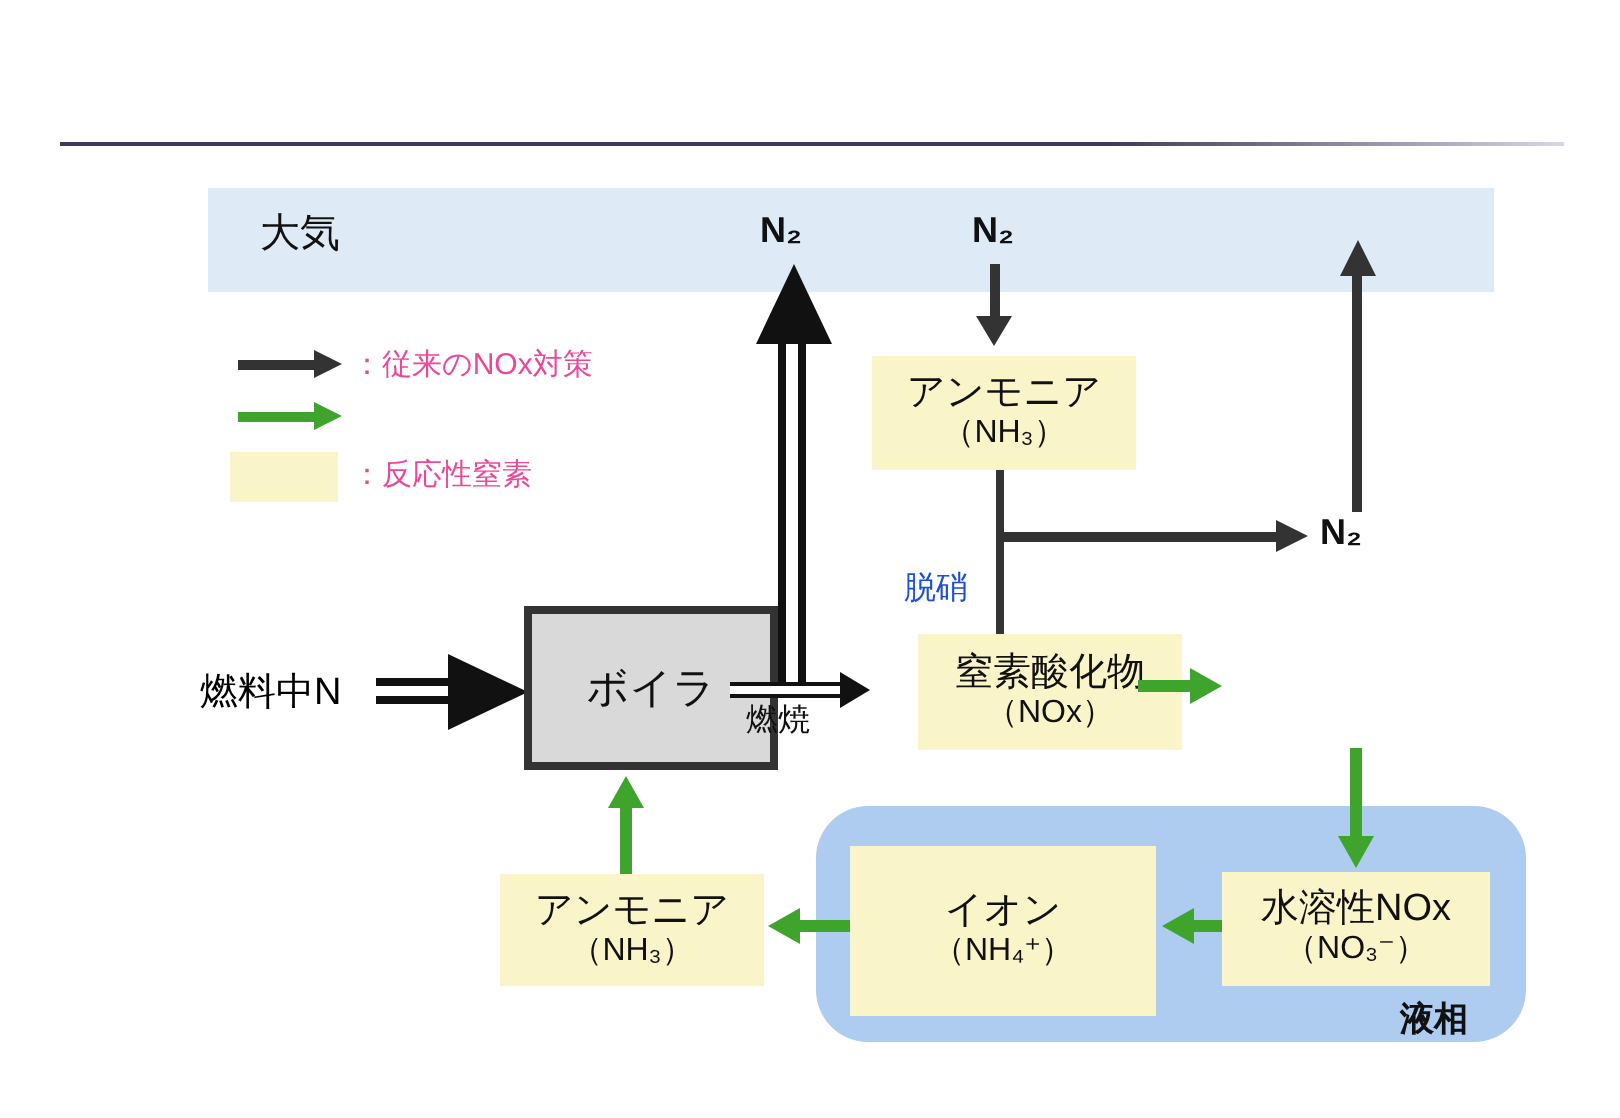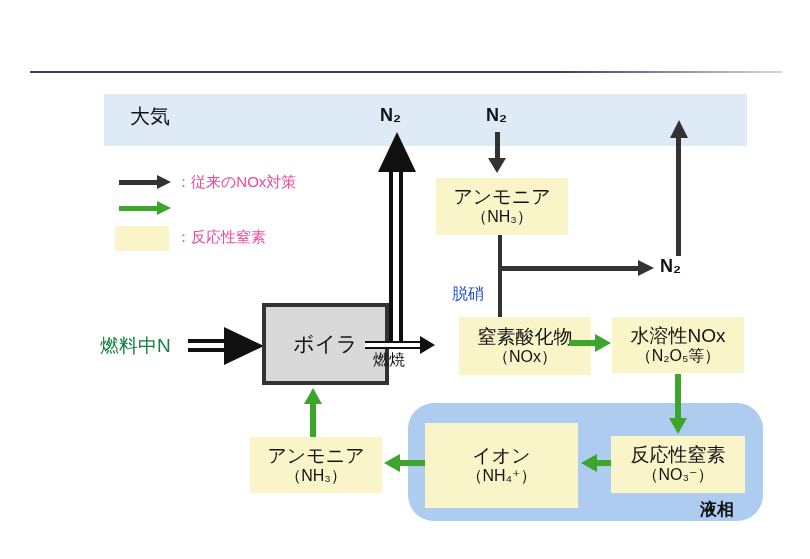--- a/index.html
+++ b/index.html
@@ -28,21 +28,21 @@
   .ybox{background:#FAF5C8;display:flex;flex-direction:column;align-items:center;justify-content:center;text-align:center;line-height:1.15;}
   .ybox .nm{font-size:19px;color:#111;white-space:nowrap;}
   .ybox .fm{font-size:16px;color:#111;white-space:nowrap;}
 
   
   .boiler{left:262px;top:303px;width:127px;height:82px;background:#D9D9D9;border:4px solid #333;
     box-sizing:border-box;display:flex;align-items:center;justify-content:center;font-size:21px;color:#111;}
 
   
   .blk{background:#333;}
-  .fuel-label{left:100px;top:333px;font-size:19px;color:#15803d;white-space:nowrap;}
+  .fuel-label{left:100px;top:333px;font-size:19px;color:#000000;white-space:nowrap;}
   .fuel-bars{left:188px;top:339px;width:36px;height:13px;border-top:4px solid #111;border-bottom:4px solid #111;box-sizing:border-box;}
   .fuel-head{left:224px;top:327px;width:0;height:0;border-left:40px solid #111;border-top:19px solid transparent;border-bottom:19px solid transparent;}
 
   .pipe{left:365px;top:341px;width:56px;height:8px;border-top:2px solid #111;border-bottom:2px solid #111;background:#fff;box-sizing:border-box;}
   .pipe-head{left:420px;top:336px;width:0;height:0;border-left:15px solid #111;border-top:9px solid transparent;border-bottom:9px solid transparent;}
   .combustion-label{left:373px;top:350px;font-size:16px;color:#111;}
 
   .bigup-head{left:378px;top:132px;width:0;height:0;border-left:19px solid transparent;border-right:19px solid transparent;border-bottom:40px solid #111;}
   .bigup-shaft{left:389px;top:171px;width:14px;height:177px;border-left:4px solid #111;border-right:4px solid #111;box-sizing:border-box;}
 
@@ -143,33 +143,29 @@
   <div class="abs combustion-label">燃焼</div>
 
   <div class="abs ybox nox-box">
     <div class="nm">窒素酸化物</div>
     <div class="fm">（NOx）</div>
   </div>
 
   <div class="abs g1-shaft grn"></div>
   <div class="abs g1-head"></div>
 
-  <div class="abs ybox soluble-box">
-    <div class="nm">水溶性NOx</div>
-    <div class="fm">（N₂O₅等）</div>
-  </div>
 
   <div class="abs liquid"></div>
   <div class="abs liquid-label">液相</div>
 
   <div class="abs g2-shaft grn"></div>
   <div class="abs g2-head"></div>
 
   <div class="abs ybox nitrate-box">
-    <div class="nm">反応性窒素</div>
+    <div class="nm">水溶性NOx</div>
     <div class="fm">（NO₃⁻）</div>
   </div>
 
   <div class="abs g3-head"></div>
   <div class="abs g3-shaft grn"></div>
 
   <div class="abs ybox ammonium-box">
     <div class="nm">イオン</div>
     <div class="fm">（NH₄⁺）</div>
   </div>

